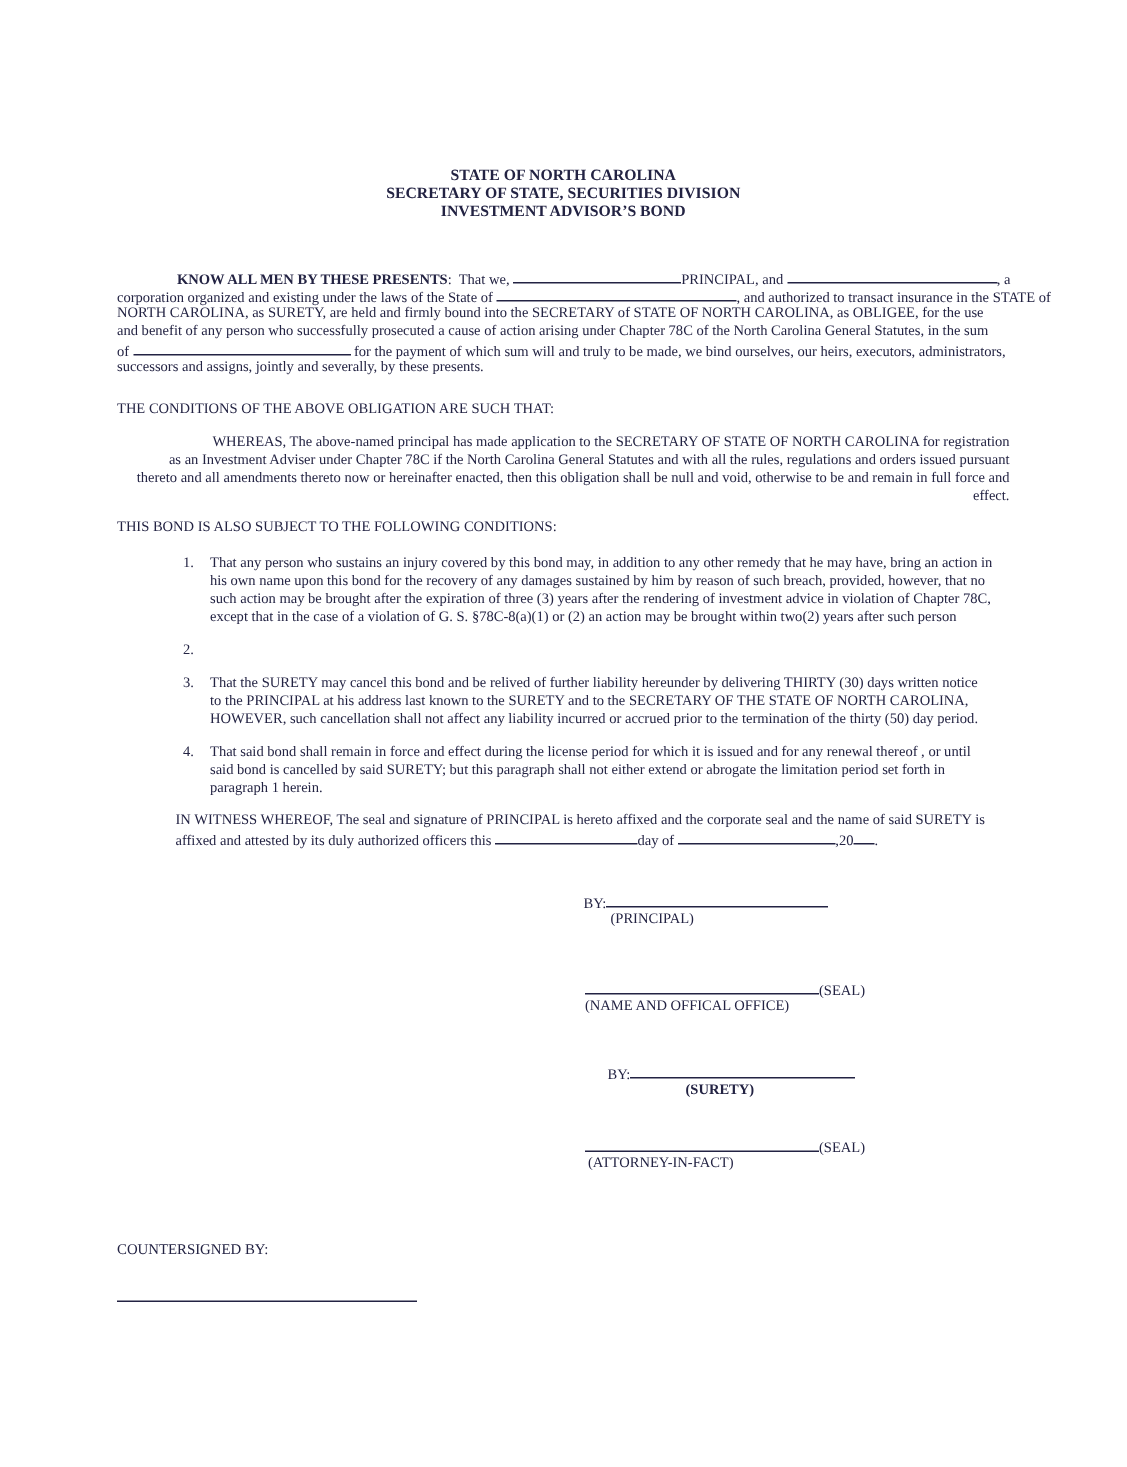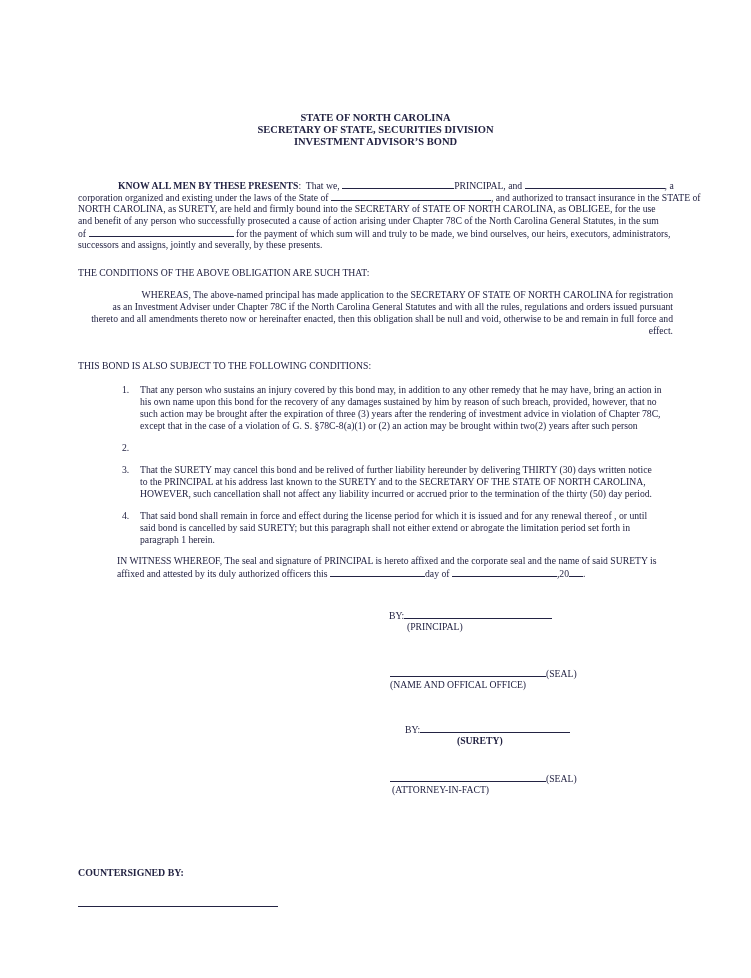--- a/index.html
+++ b/index.html
@@ -28,42 +28,42 @@
     height: 10px;
     border-bottom: 1px solid var(--ink);
     vertical-align: baseline;
   }
   .spacer { display: inline-block; height: 1px; }
 
   .para.opening   { margin-top: 31px; }
   .heading        { font-size: 9.7px; line-height: 12px; white-space: nowrap; }
   .h-conditions   { margin-top: 16px; }
   .para.whereas   { margin-top: 10px; text-align: right; }
-  .h-subject      { margin-top: 23px; }
+  .h-subject      { margin-top: 9px; }
 
   .items { }
   .item { display: flex; }
   .item-1 { margin-top: 12px; }
   .item-2, .item-3, .item-4 { margin-top: 10px; }
   .item .num { flex: none; width: 18px; margin-left: 44px; font-size: 9.7px; line-height: 12px; }
   .item .itext { flex: 1; }
 
   .para.witness { margin-top: 9px; margin-left: 39px; }
 
   .sig { }
   .sig-label { font-size: 9.7px; line-height: 12px; white-space: nowrap; }
   .sig-principal { margin-top: 30px; margin-left: 311px; }
   .sig-principal .sig-label { padding-left: 18px; }
   .sig-nameoffice { margin-top: 34px; margin-left: 312px; }
   .sig-surety { margin-top: 32px; margin-left: 327px; }
   .sig-surety .sig-label { padding-left: 52px; font-weight: bold; }
   .sig-attorney { margin-top: 25px; margin-left: 312px; }
   .sig-attorney .sig-label { padding-left: 2px; }
 
-  .countersign { margin-top: 71px; font-weight: bold; }
+  .countersign { margin-top: 46px; }
   .countersign-label { font-size: 9.9px; line-height: 12px; white-space: nowrap; }
   .cs-line { margin-top: 18px; }
 </style>
 </head>
 <body>
 
 <div class="page">
 
   <header class="doc-title">
     <div class="title-line">STATE OF NORTH CAROLINA</div>

